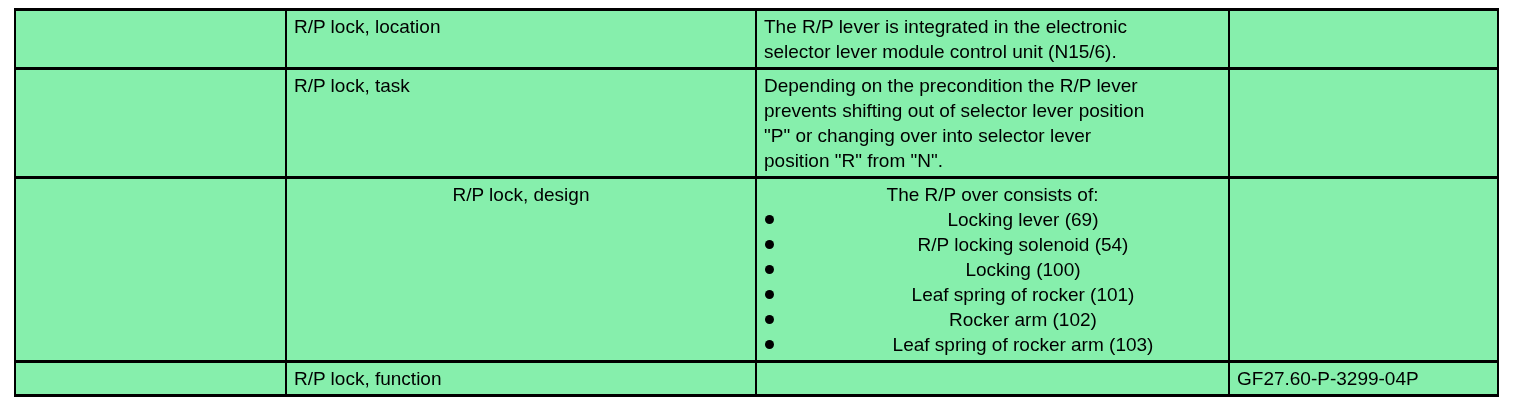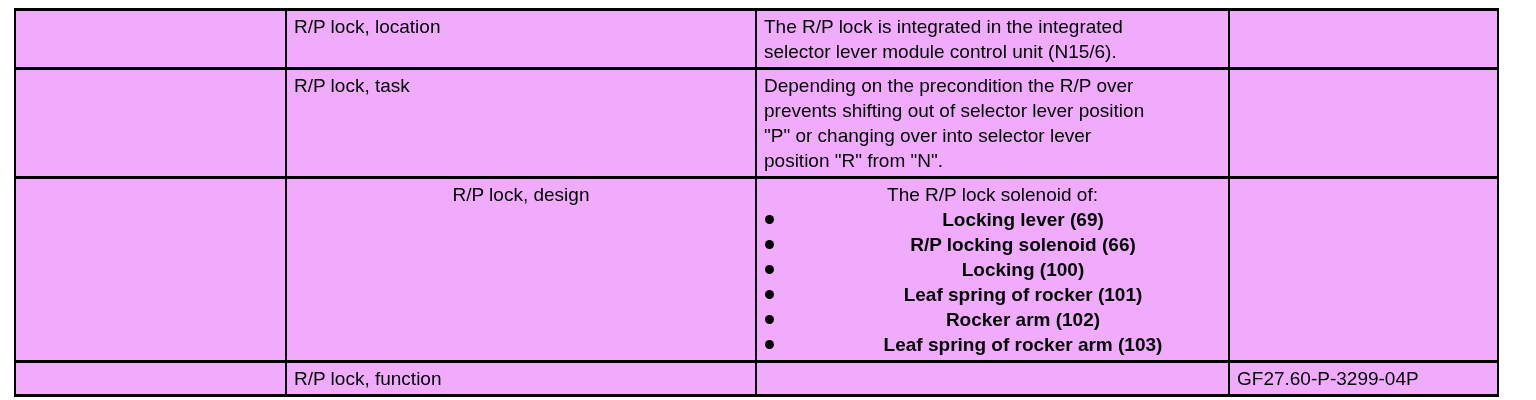--- a/index.html
+++ b/index.html
@@ -13,21 +13,21 @@
   }
   .table-wrap {
     position: absolute;
     left: 14px;
     top: 8px;
   }
   table.spec-table {
     border-collapse: collapse;
     table-layout: fixed;
     width: 1483px;
-    background: #f0abfc;
+    background: #86efac;
   }
   table.spec-table td {
     border-left: 2px solid #000;
     border-right: 2px solid #000;
     border-top: 3px solid #000;
     border-bottom: 3px solid #000;
     vertical-align: top;
     padding: 3px 7px;
     font-size: 19px;
     line-height: 25px;
@@ -35,21 +35,20 @@
   }
   tr.row-1 { height: 50px; }
   tr.row-2 { height: 100px; }
   tr.row-3 { height: 182px; text-align: center; }
   tr.row-4 { height: 26px; }
   .line { white-space: nowrap; }
   .bullet-line {
     position: relative;
     padding-left: 61px;
     white-space: nowrap;
-    font-weight: bold;
   }
   .bullet {
     position: absolute;
     left: 1px;
     top: 8px;
     width: 9px;
     height: 9px;
     background: #000;
     border-radius: 50%;
   }
@@ -66,54 +65,54 @@
       <col style="width:269px">
     </colgroup>
 
     <tbody>
         <tr class="row-1">
       <td></td>
       <td>
         <div class="line">R/P lock, location</div>
       </td>
       <td>
-        <div class="line">The R/P lock is integrated in the integrated</div>
+        <div class="line">The R/P lever is integrated in the electronic</div>
         <div class="line">selector lever module control unit (N15/6).</div>
       </td>
       <td></td>
     </tr>
 
     <tr class="row-2">
       <td></td>
       <td>
         <div class="line">R/P lock, task</div>
       </td>
       <td>
-        <div class="line">Depending on the precondition the R/P over</div>
+        <div class="line">Depending on the precondition the R/P lever</div>
         <div class="line">prevents shifting out of selector lever position</div>
         <div class="line">"P" or changing over into selector lever</div>
         <div class="line">position "R" from "N".</div>
       </td>
       <td></td>
     </tr>
 
     <tr class="row-3">
       <td></td>
       <td>
         <div class="line">R/P lock, design</div>
       </td>
       <td>
-        <div class="line">The R/P lock solenoid of:</div>
+        <div class="line">The R/P over consists of:</div>
         <div class="bullet-line">
           <span class="bullet"></span>
           <span>Locking lever (69)</span>
         </div>
         <div class="bullet-line">
           <span class="bullet"></span>
-          <span>R/P locking solenoid (66)</span>
+          <span>R/P locking solenoid (54)</span>
         </div>
         <div class="bullet-line">
           <span class="bullet"></span>
           <span>Locking (100)</span>
         </div>
         <div class="bullet-line">
           <span class="bullet"></span>
           <span>Leaf spring of rocker (101)</span>
         </div>
         <div class="bullet-line">

